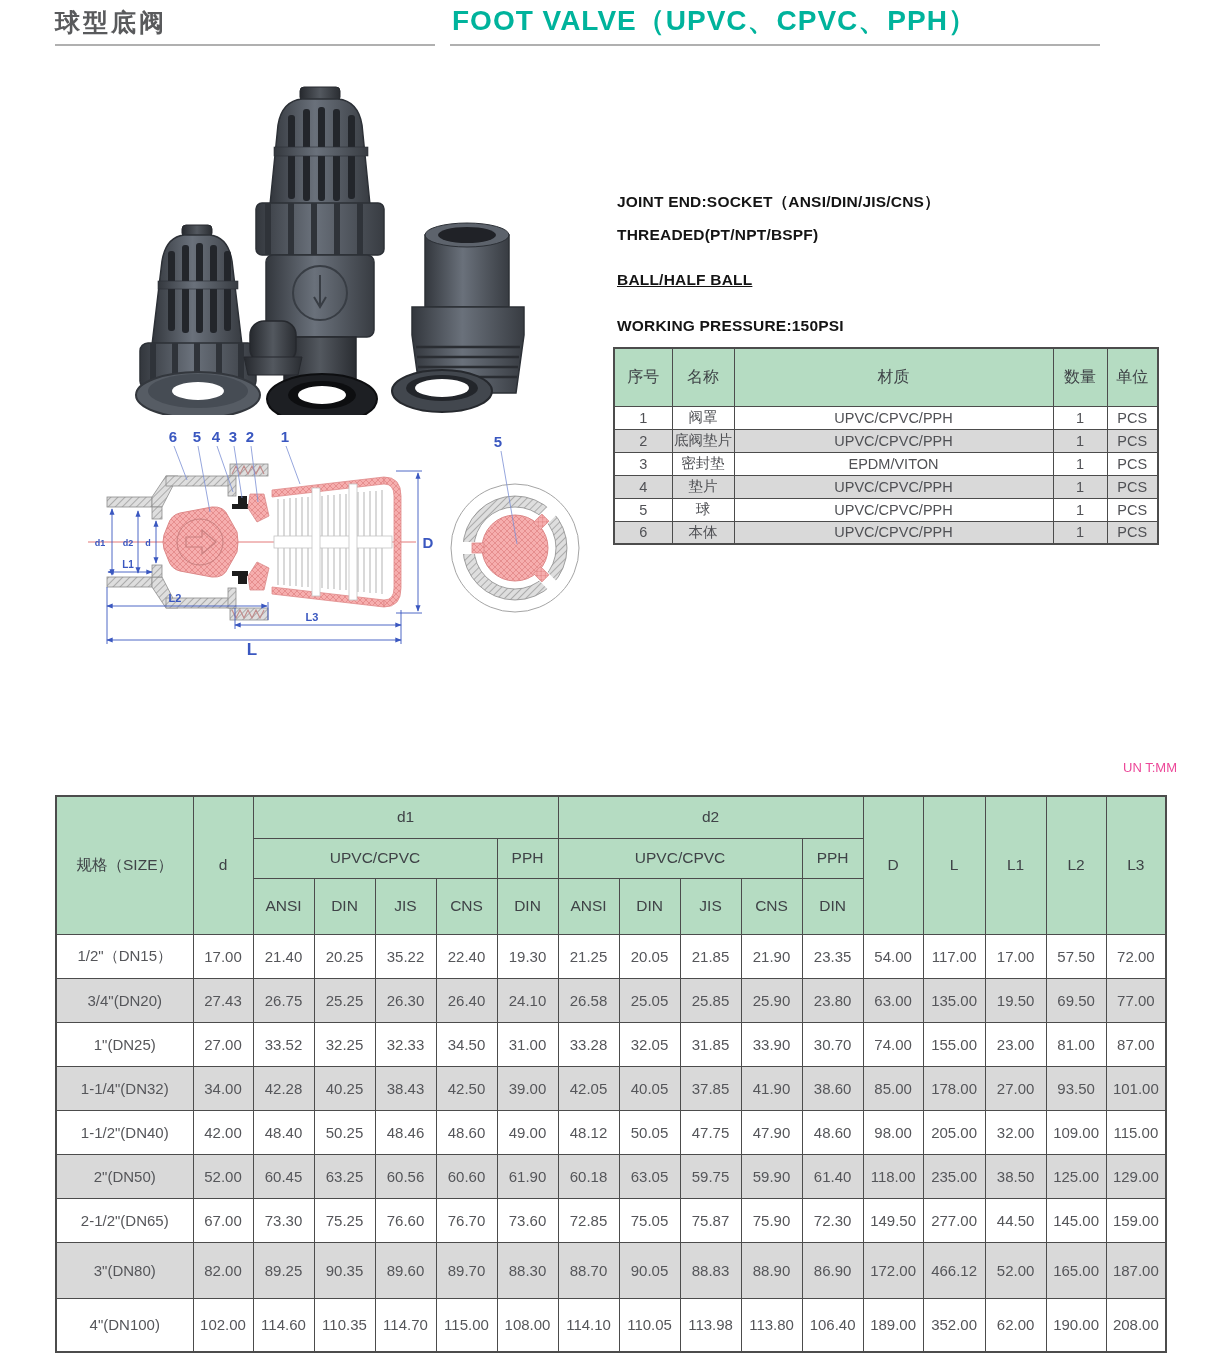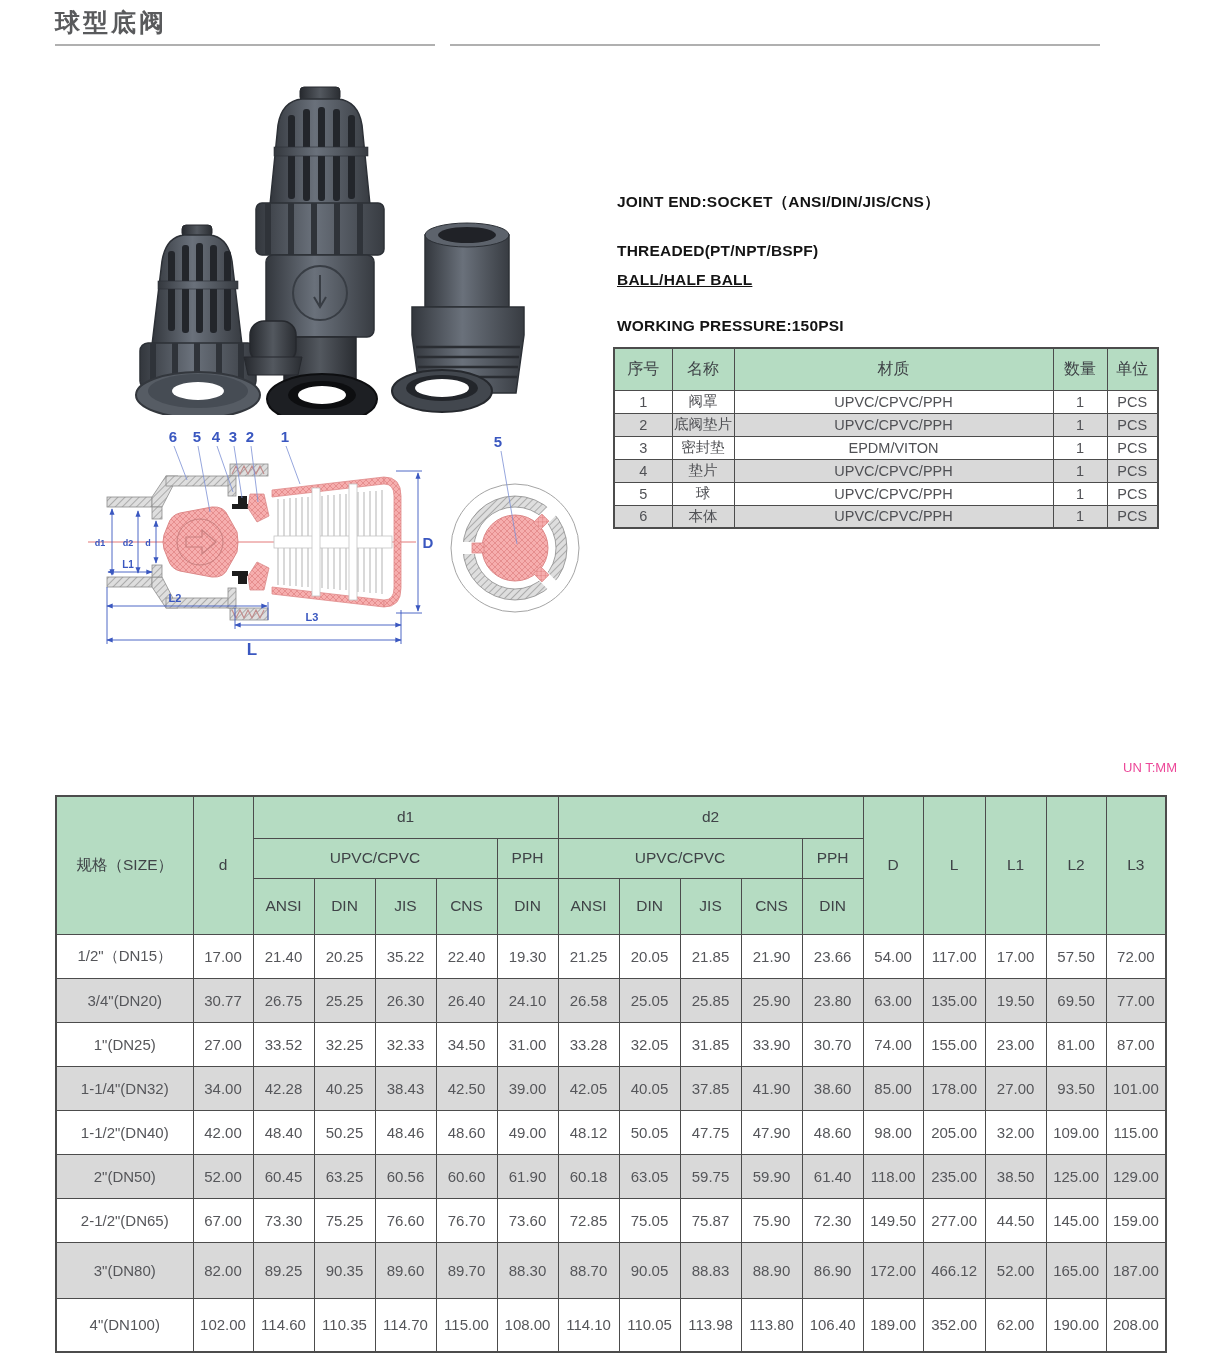--- a/index.html
+++ b/index.html
@@ -9,29 +9,29 @@
   .abs { position:absolute; }
 
   
   .title-cn { left:55px; top:6px; font-size:25px; font-weight:bold; color:#595a5c; letter-spacing:3px; }
   .rule-left  { left:55px;  top:44px; width:380px; height:2px; background:#b0b0b0; }
   .title-en { left:452px; top:2px; font-size:28px; font-weight:bold; color:#00b39c; letter-spacing:1px; }
   .rule-right { left:450px; top:44px; width:650px; height:2px; background:#b0b0b0; }
 
   
   .spec-line { left:617px; font-size:15.5px; font-weight:bold; color:#141414; letter-spacing:.2px; }
-  .spec-1 { top:192px; } .spec-2 { top:226px;margin-top:16px; } .spec-3 { top:271px;text-decoration:underline; } .spec-4 { top:317px; }
+  .spec-1 { top:192px; } .spec-2 { top:226px; } .spec-3 { top:271px;text-decoration:underline; } .spec-4 { top:317px; }
 
   
   table { border-collapse:collapse; table-layout:fixed; }
   th, td { border:1px solid #4c4c4c; text-align:center; vertical-align:middle; overflow:hidden; }
 
   
   .parts-table { left:613px; top:347px; width:544px; border:2px solid #4c4c4c; }
-  .parts-table th { background:#b5dcc2; font-weight:normal; font-size:16px; color:#3f4347; height:42px; }
+  .parts-table th { background:#b5dcc2; font-weight:normal; font-size:16px; color:#3f4347; height:58px; }
   .parts-table td { font-size:14.5px; color:#505155; height:23px; }
   .parts-table tbody tr:nth-child(even) td { background:#d9d9d9; }
 
   
   .unit-note { left:1027px; top:760px; width:150px; text-align:right; font-size:13px; font-weight:normal; color:#ec4899; }
 
   
   .dim-table { left:55px; top:795px; width:1110px; border:2px solid #4c4c4c; }
   .dim-table th { background:#b5dcc2; font-weight:normal; font-size:15.5px; color:#3f4347; }
   .dim-table thead tr.h1 th { height:42px; }
@@ -45,20 +45,21 @@
 
   svg text { font-family:"Liberation Sans", sans-serif; }
 </style>
 </head>
 <body>
 
 <div id="page">
 
   <div class="abs title-cn">球型底阀</div>
   <div class="abs rule-left"></div>
+  <div class="abs title-en">FOOT VALVE（UPVC、CPVC、PPH）</div>
   <div class="abs rule-right"></div>
 
   <svg class="abs" style="left:60px; top:85px;" width="520" height="330" viewBox="0 0 520 330" aria-hidden="true">
     <defs>
       <linearGradient id="gBody" x1="0" y1="0" x2="1" y2="0">
         <stop offset="0" stop-color="#33373d"></stop>
           <stop offset="0.45" stop-color="#6a717b"></stop>
           <stop offset="1" stop-color="#383c42"></stop>
       </linearGradient>
       <linearGradient id="gDark" x1="0" y1="0" x2="1" y2="0">
@@ -426,30 +427,30 @@
           <td>17.00</td>
           <td>21.40</td>
           <td>20.25</td>
           <td>35.22</td>
           <td>22.40</td>
           <td>19.30</td>
           <td>21.25</td>
           <td>20.05</td>
           <td>21.85</td>
           <td>21.90</td>
-          <td>23.66</td>
+          <td>23.35</td>
           <td>54.00</td>
           <td>117.00</td>
           <td>17.00</td>
           <td>57.50</td>
           <td>72.00</td>
         </tr>
         <tr>
           <td>3/4"(DN20)</td>
-          <td>30.77</td>
+          <td>27.43</td>
           <td>26.75</td>
           <td>25.25</td>
           <td>26.30</td>
           <td>26.40</td>
           <td>24.10</td>
           <td>26.58</td>
           <td>25.05</td>
           <td>25.85</td>
           <td>25.90</td>
           <td>23.80</td>

